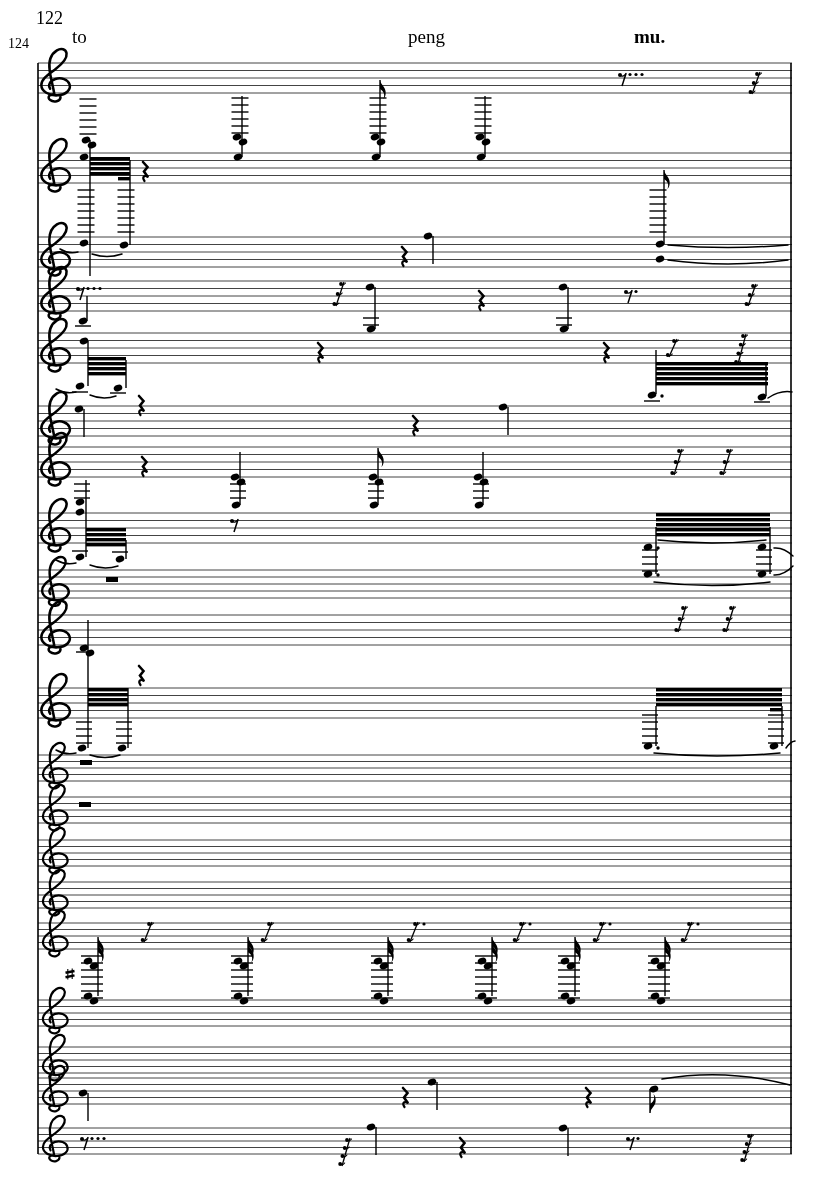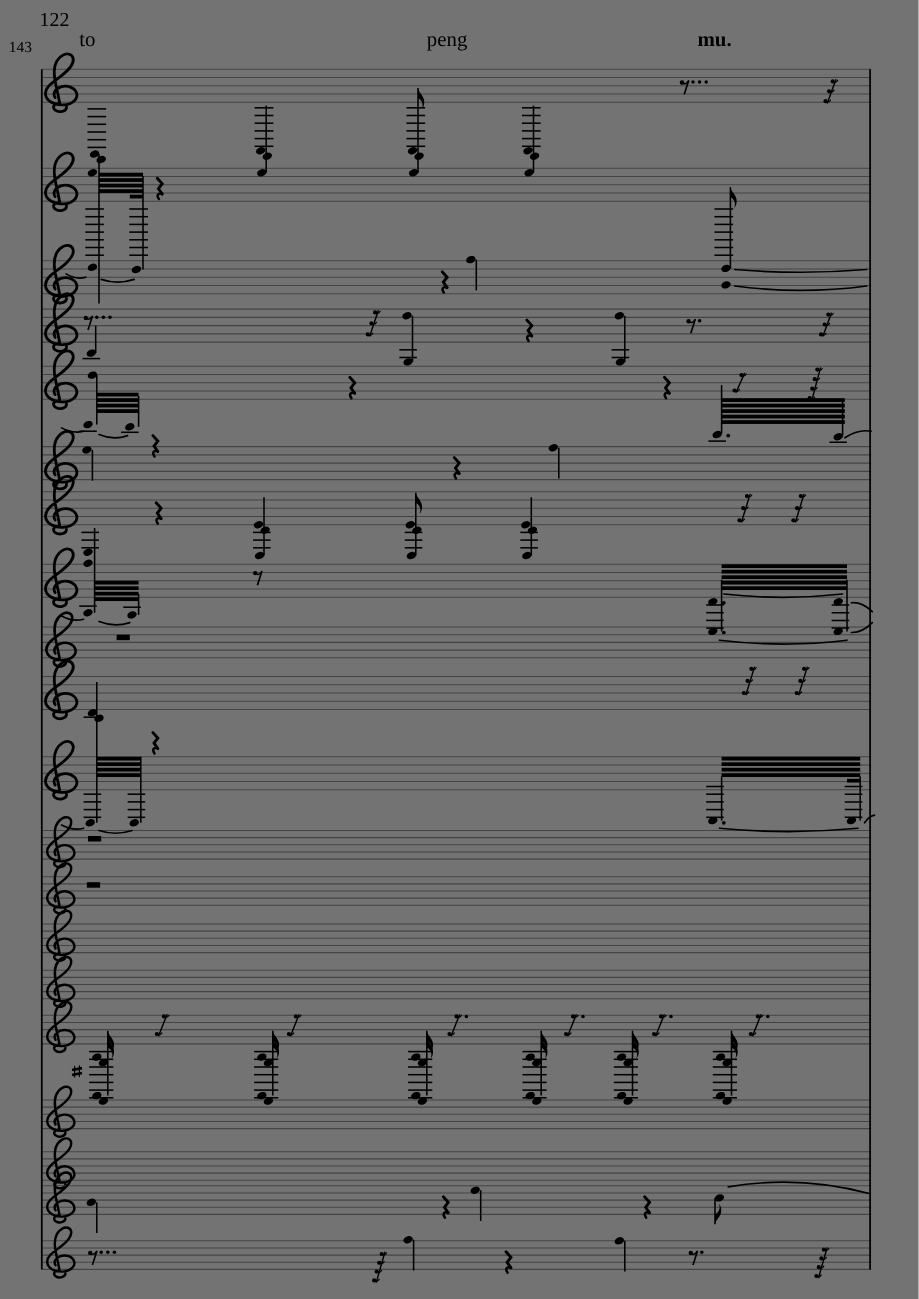--- a/index.html
+++ b/index.html
@@ -1,31 +1,31 @@
 <!DOCTYPE html>
 <html><head>
 <meta charset="utf-8">
 <style>
   html,body{margin:0;padding:0;background:#e8e8e8;}
-  #score-page{position:relative;width:835px;height:1181px;background:#737373;overflow:hidden;
+  #score-page{position:relative;width:835px;height:1181px;background:#ffffff;overflow:hidden;
     font-family:"Liberation Serif", serif;}
   #notation{position:absolute;left:0;top:0;}
   .num,.lyric{position:absolute;color:#000;white-space:nowrap;}
   .num-top{font-size:18px;}
   .num-left{font-size:14px;}
   .lyric{font-size:19px;text-align:center;}
 </style>
 </head>
 <body>
 
 <div id="score-page">
   <span class="num num-top" style="left:36px;top:8px;">122</span>
-  <span class="num num-left" style="left:8px;top:36px;">143</span>
+  <span class="num num-left" style="left:8px;top:36px;">124</span>
   <span class="lyric" style="left: 72px; top: 26px;">to</span>
-  <span class="lyric" style="left: 388px; top: 26px;">peng</span>
+  <span class="lyric" style="left: 408px; top: 26px;">peng</span>
   <span class="lyric" style="left: 634px; top: 26px; font-weight: bold;">mu.</span>
   <svg id="notation" xmlns="http://www.w3.org/2000/svg" width="835" height="1181" viewBox="0 0 835 1181">
       <line x1="38" y1="63" x2="792" y2="63" stroke="#444444" stroke-width="1" stroke-linecap="butt"></line>
       <line x1="38" y1="70.5" x2="792" y2="70.5" stroke="#444444" stroke-width="1" stroke-linecap="butt"></line>
       <line x1="38" y1="78" x2="792" y2="78" stroke="#444444" stroke-width="1" stroke-linecap="butt"></line>
       <line x1="38" y1="85.5" x2="792" y2="85.5" stroke="#444444" stroke-width="1" stroke-linecap="butt"></line>
       <line x1="38" y1="93" x2="792" y2="93" stroke="#444444" stroke-width="1" stroke-linecap="butt"></line>
       <path d="M60.48 97.17 C60.48 101.27 53.79 102.73 50.24 100.09 C46.70 97.46 49.46 93.66 54.42 94.71 C53.16 86.64 50.64 77.86 49.69 70.84 C48.43 61.48 50.64 54.17 56.94 50.37 C61.27 47.74 65.76 49.20 66.55 53.30 C67.33 58.56 62.45 63.83 55.36 69.21 C47.09 75.41 41.34 79.15 41.34 85.00 C41.34 91.44 49.06 95.88 57.73 95.30 C66.55 94.71 71.27 89.33 69.54 84.42 C67.96 79.62 61.27 77.05 55.36 79.03 C49.69 80.91 47.80 85.24 50.16 88.75 " fill="none" stroke="#000000" stroke-width="2.5500000000000003" stroke-linecap="round"></path>
       <line x1="38" y1="153" x2="792" y2="153" stroke="#444444" stroke-width="1" stroke-linecap="butt"></line>
       <line x1="38" y1="160.5" x2="792" y2="160.5" stroke="#444444" stroke-width="1" stroke-linecap="butt"></line>

